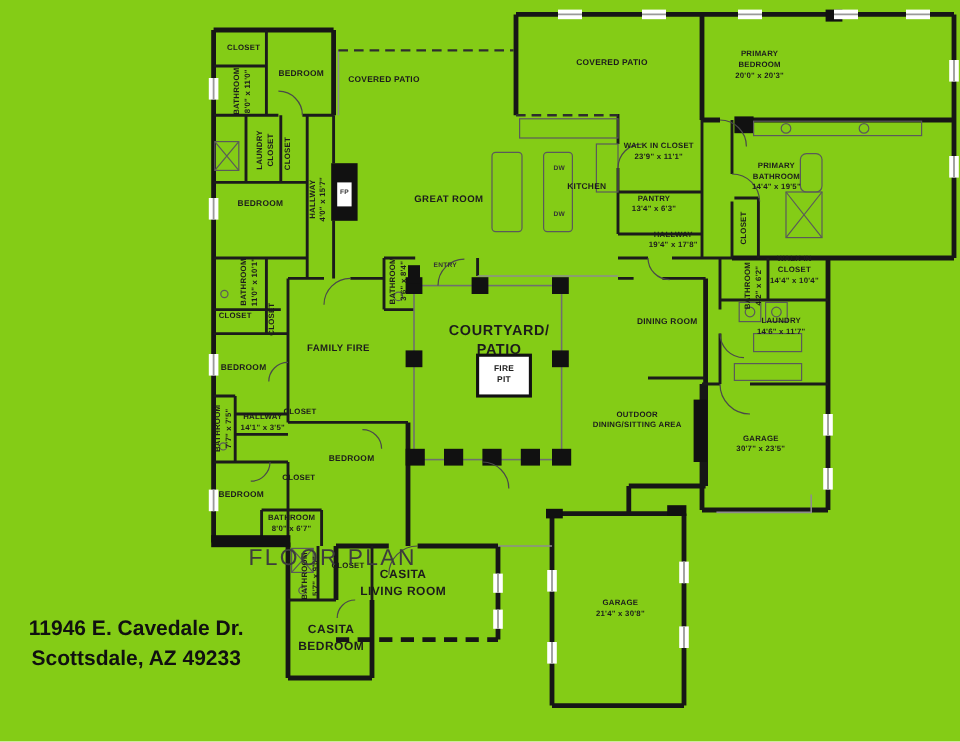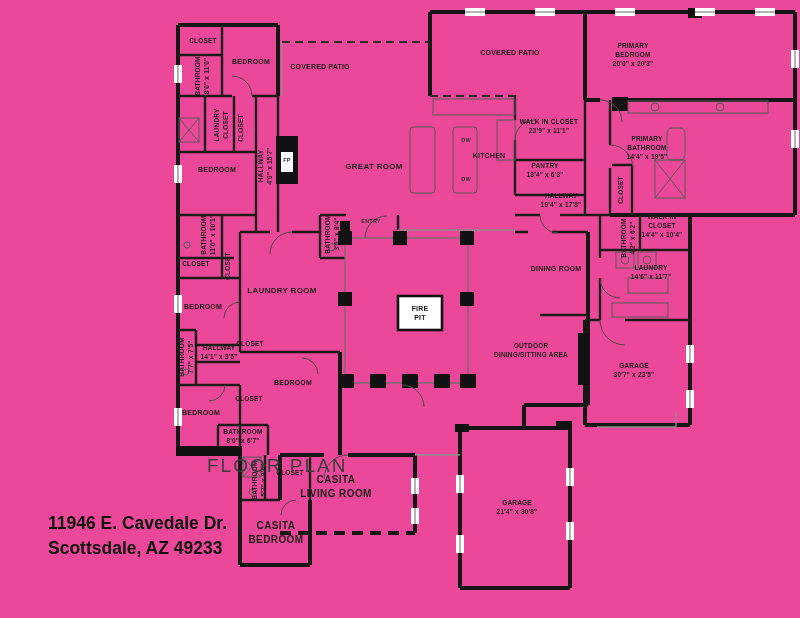--- a/index.html
+++ b/index.html
@@ -1,31 +1,31 @@
 <!DOCTYPE html>
 <html><head>
 <meta charset="utf-8">
 <style>
   html,body{margin:0;padding:0;background:#ffffff;}
-  #stage{position:relative;width:800px;height:618px;background:#ec4899;overflow:hidden;
+  #stage{position:relative;width:800px;height:618px;background:#84cc16;overflow:hidden;
          font-family:"Liberation Sans",sans-serif;}
   #plan-svg{position:absolute;left:0;top:0;}
   .lbl{position:absolute;transform:translate(-50%,-50%);
        font:700 6.5px/1.35 "Liberation Sans",sans-serif;
        color:#1c1c1c;text-align:center;white-space:pre-line;letter-spacing:.2px;}
   .v{transform:translate(-50%,-50%) rotate(-90deg);}
   .s7{font-size:7px;}
   .s8{font-size:8px;letter-spacing:.3px;}
   .s9{font-size:10px;letter-spacing:.4px;}
   .s12{font-size:12px;letter-spacing:.5px;}
   .tiny{font-size:5.5px;font-weight:700;color:#333;}
   .plan-title{position:absolute;left:163px;top:456px;
        font:400 19px/1 "Liberation Sans",sans-serif;color:#3d3d3d;letter-spacing:2px;margin-left:44px;}
-  .address{position:absolute;left:48px;top:511px;
-       font:700 17.5px/1.45 "Liberation Sans",sans-serif;color:#101010;}
+  .address{position:absolute;left:24px;top:511px;
+       font:700 17.5px/1.45 "Liberation Sans",sans-serif;color:#101010;text-align:center;}
 </style>
 </head>
 <body>
 
 <div id="stage">
 
 <svg id="plan-svg" width="800" height="618" viewBox="0 0 800 618">
 
   <g stroke="#161616" stroke-width="4" fill="none">
     <path d="M178,25 V452 M178,25 H278 M278,25 V96 M430,12 H795 M430,12 V96 M585,12 V100
@@ -197,28 +197,30 @@
 <div class="lbl" style="left:662px;top:226px">WALK IN
 CLOSET
 14'4" x 10'4"</div>
 <div class="lbl v" style="left:629px;top:238px">BATHROOM
 4'2" x 6'2"</div>
 <div class="lbl" style="left:651px;top:273px">LAUNDRY
 14'6" x 11'7"</div>
 <div class="lbl s7" style="left:556px;top:269px">DINING ROOM</div>
 <div class="lbl" style="left:634px;top:371px">GARAGE
 30'7" x 23'5"</div>
+<div class="lbl s12" style="left:416px;top:283px">COURTYARD/
+PATIO</div>
 <div class="lbl s7" style="left:420px;top:313px">FIRE
 PIT</div>
 <div class="lbl" style="left:531px;top:351px">OUTDOOR
 DINING/SITTING AREA</div>
 <div class="lbl tiny" style="left:371px;top:222px">ENTRY</div>
 <div class="lbl v" style="left:333px;top:234px">BATHROOM
 3'6" x 8'4"</div>
-<div class="lbl s8" style="left:282px;top:291px">LAUNDRY ROOM</div>
+<div class="lbl s8" style="left:282px;top:291px">FAMILY FIRE</div>
 <div class="lbl v" style="left:209px;top:235px">BATHROOM
 11'0" x 10'1"</div>
 <div class="lbl" style="left:196px;top:264px">CLOSET</div>
 <div class="lbl v" style="left:228px;top:266px">CLOSET</div>
 <div class="lbl s7" style="left:203px;top:307px">BEDROOM</div>
 <div class="lbl" style="left:219px;top:353px">HALLWAY
 14'1" x 3'5"</div>
 <div class="lbl v" style="left:187px;top:357px">BATHROOM
 7'7" x 7'5"</div>
 <div class="lbl" style="left:250px;top:344px">CLOSET</div>

